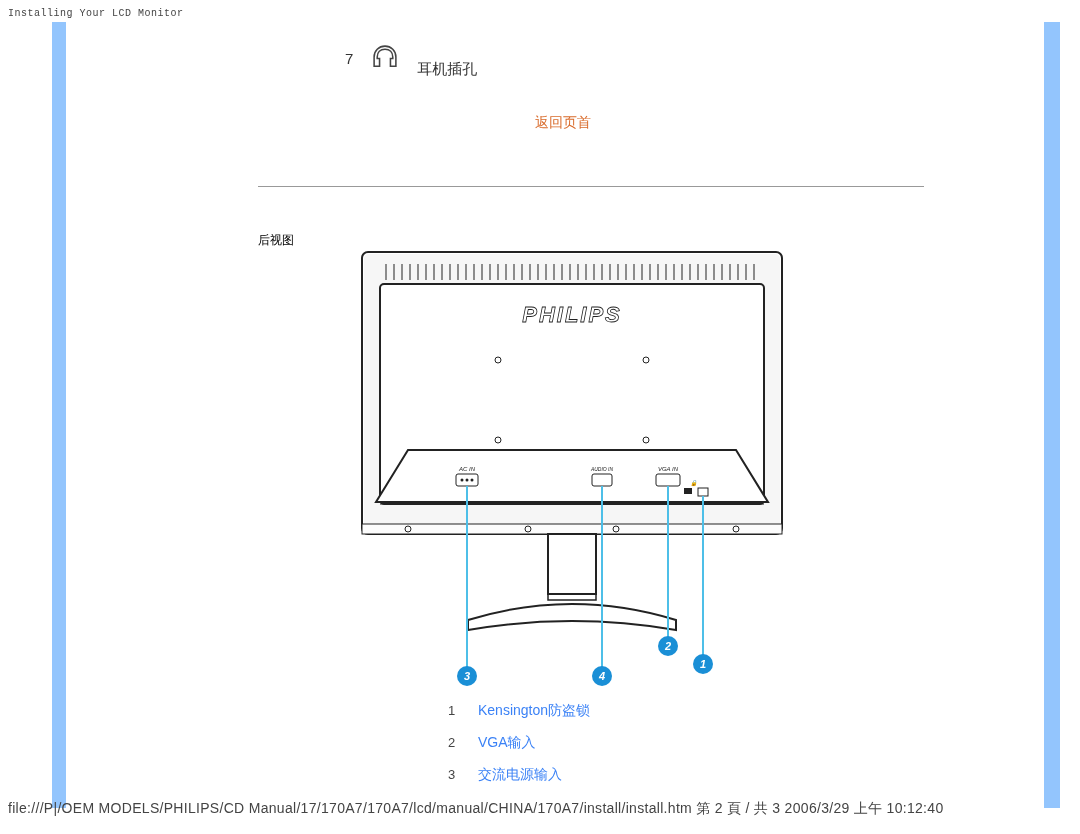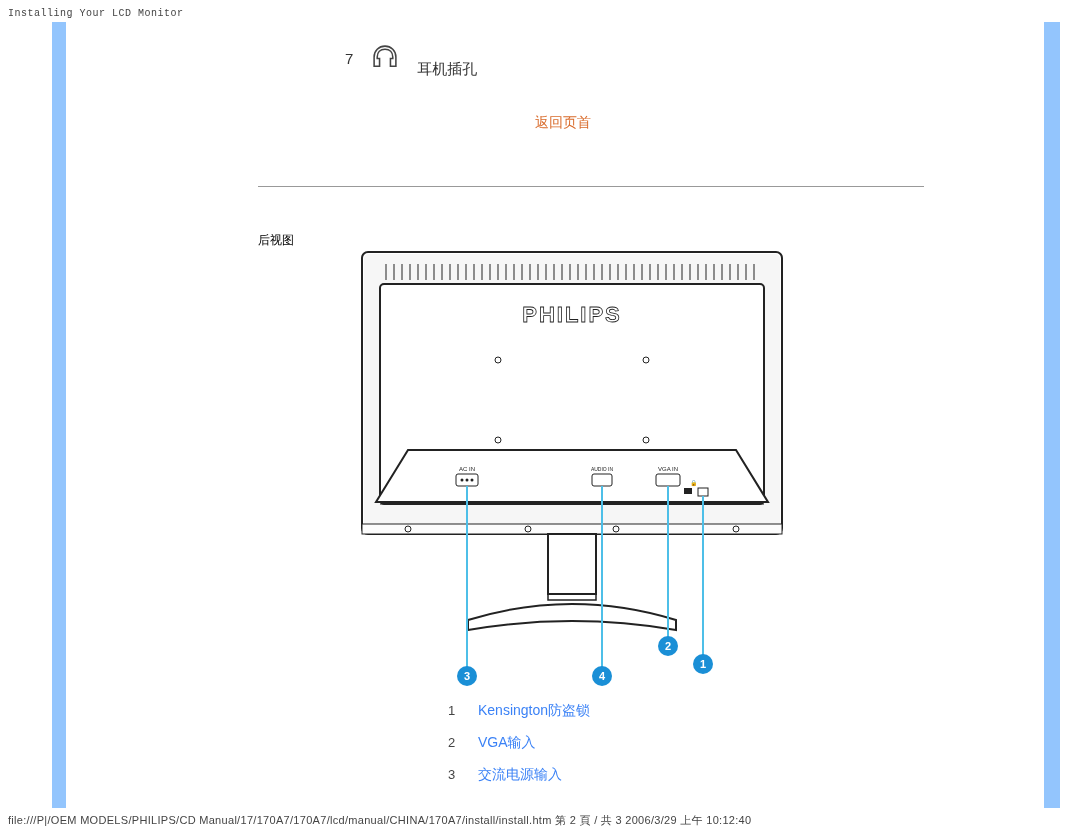--- a/index.html
+++ b/index.html
@@ -88,20 +88,21 @@
     font-size: 12px;
     color: #000000;
     margin-top: 16px;
   }
   .monitor-svg-wrap {
     position: absolute;
     left: 278px;
     top: 218px;
     width: 448px;
     height: 454px;
+    font-style: italic;
   }
   .rear-list {
     position: absolute;
     left: 378px;
     top: 680px;
   }
   .rear-list-row {
     display: flex;
     align-items: baseline;
     margin-bottom: 14px;
@@ -111,22 +112,22 @@
     color: #444;
     width: 30px;
   }
   .rear-list-label {
     font-size: 14px;
     color: #3b82f6;
   }
   .footer-text {
     position: absolute;
     left: 8px;
-    bottom: 6px;
-    font-size: 11px;
+    bottom: 16px;
+    font-size: 14px;
     color: #444;
     font-family: Arial, sans-serif;
     letter-spacing: 0.3px;
   }
 </style>
 </head>
 <body>
 
 <div class="header-text">Installing Your LCD Monitor</div>
 

